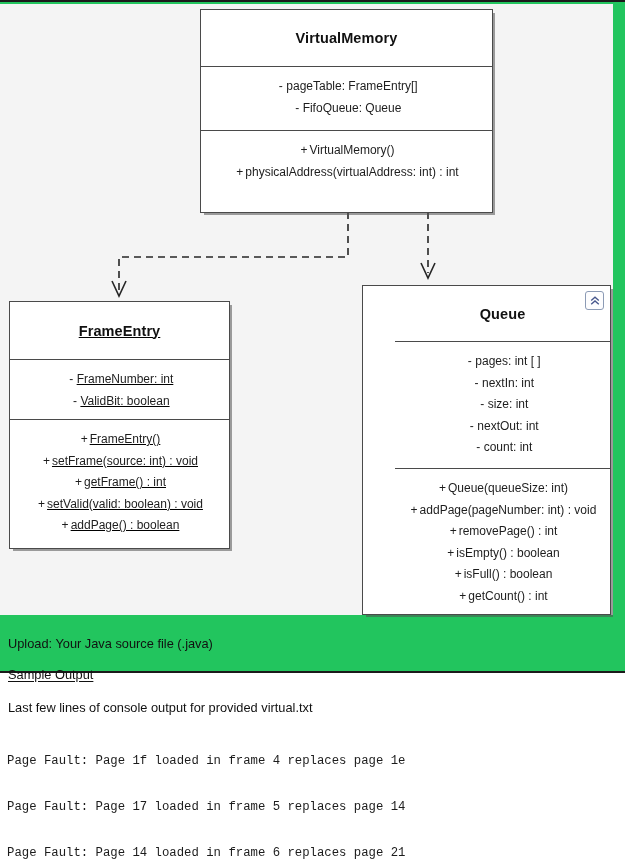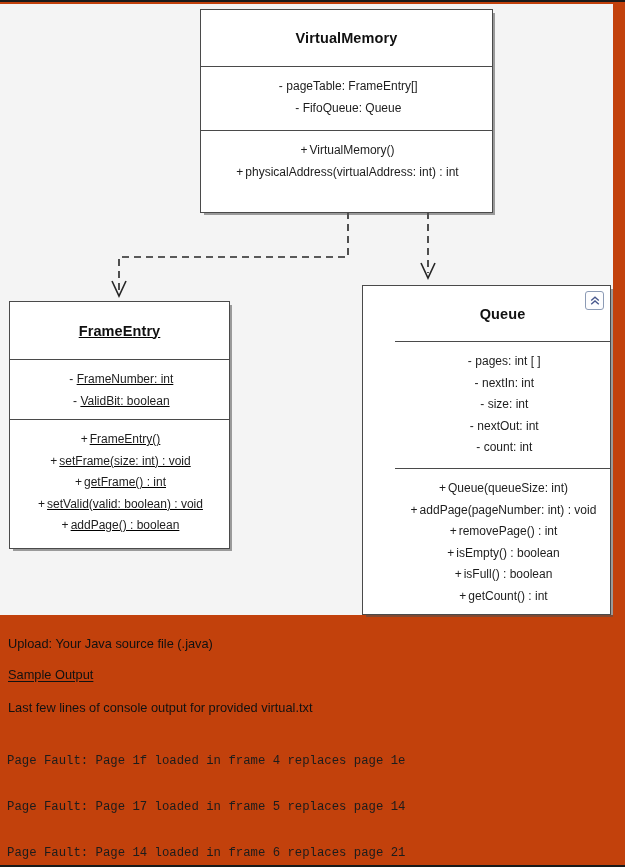--- a/index.html
+++ b/index.html
@@ -11,25 +11,25 @@
     width: 625px;
     height: 867px;
     font-family: "Liberation Sans", sans-serif;
     position: relative;
     overflow: hidden;
   }
   .page {
     position: absolute;
     left: 0; top: 0;
     width: 625px;
-    height: 867px;
+    height: 673px;
     box-sizing: border-box;
     border-top: 2px solid #1a1a1a;
     border-bottom: 2px solid #1a1a1a;
-    background: #c2410c;
+    background: #22c55e;
   }
 
   
   .diagram {
     position: absolute;
     left: 0;
     top: 2px;
     width: 613px;
     height: 611px;
     background: #f4f4f4;
@@ -169,21 +169,21 @@
         </div>
         <div class="uml-row">
           <span class="vis">-</span><span>ValidBit: boolean</span>
         </div>
       </div>
       <div class="uml-section" style="height:131px;">
         <div class="uml-row">
           <span class="vis">+</span><span>FrameEntry()</span>
         </div>
         <div class="uml-row">
-          <span class="vis">+</span><span>setFrame(size: int) : void</span>
+          <span class="vis">+</span><span>setFrame(source: int) : void</span>
         </div>
         <div class="uml-row">
           <span class="vis">+</span><span>getFrame() : int</span>
         </div>
         <div class="uml-row">
           <span class="vis">+</span><span>setValid(valid: boolean) : void</span>
         </div>
         <div class="uml-row">
           <span class="vis">+</span><span>addPage() : boolean</span>
         </div>

